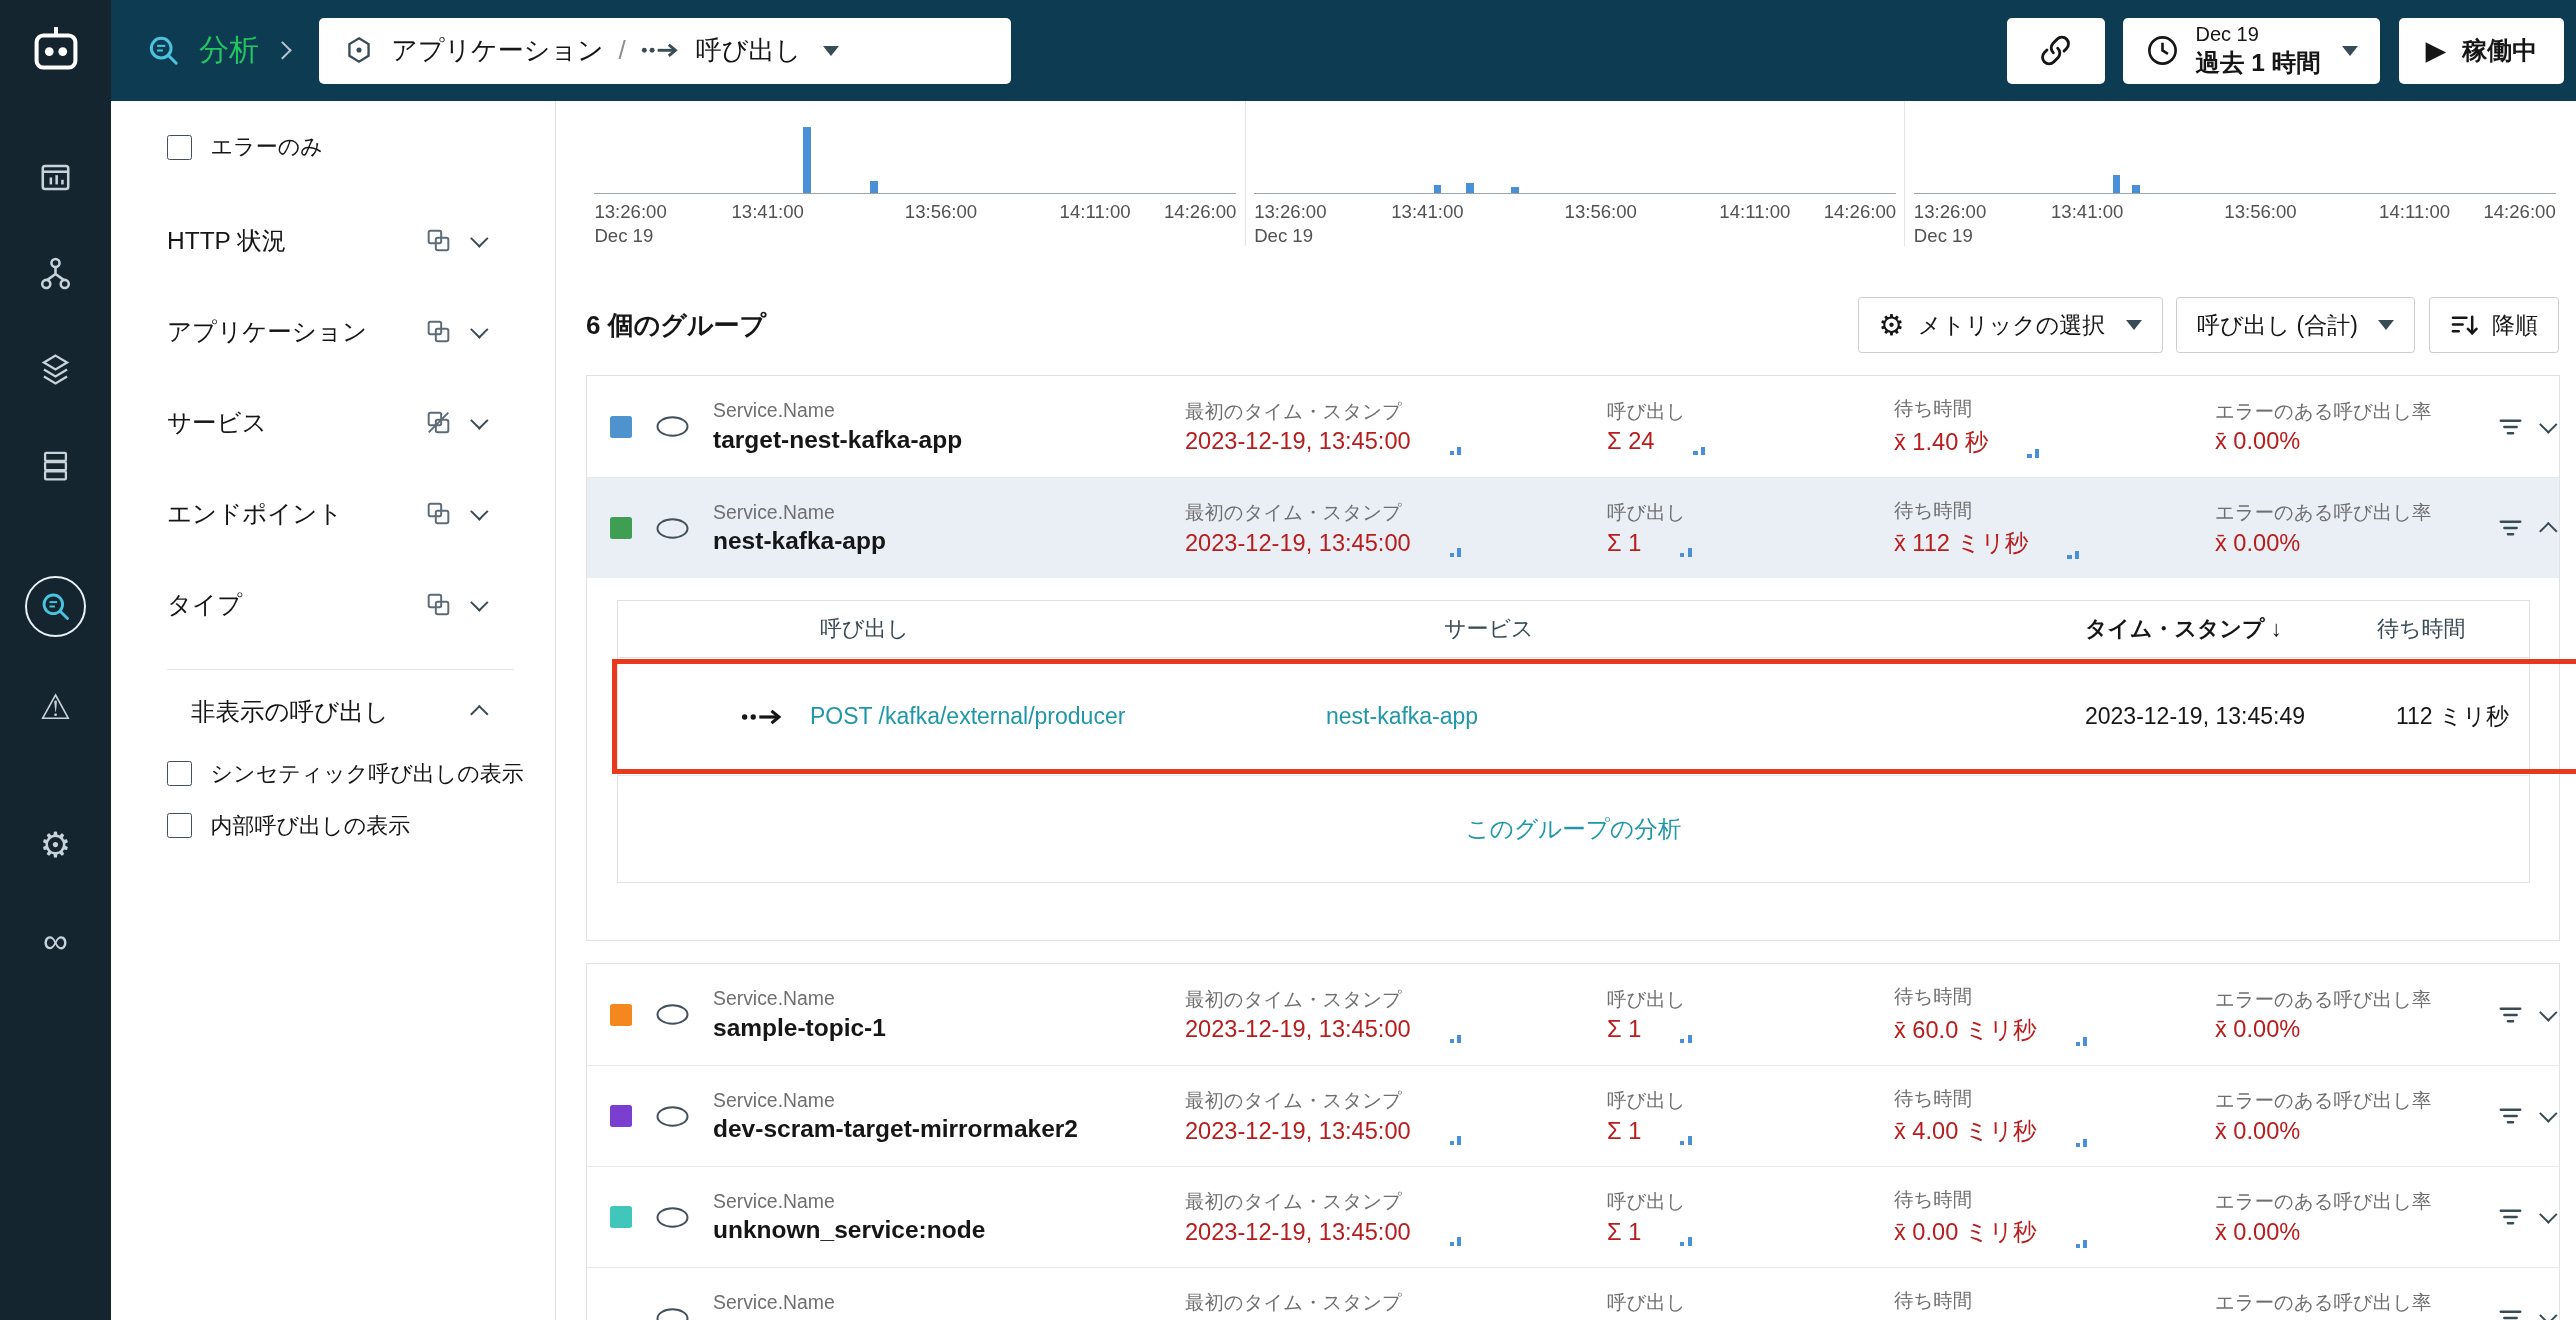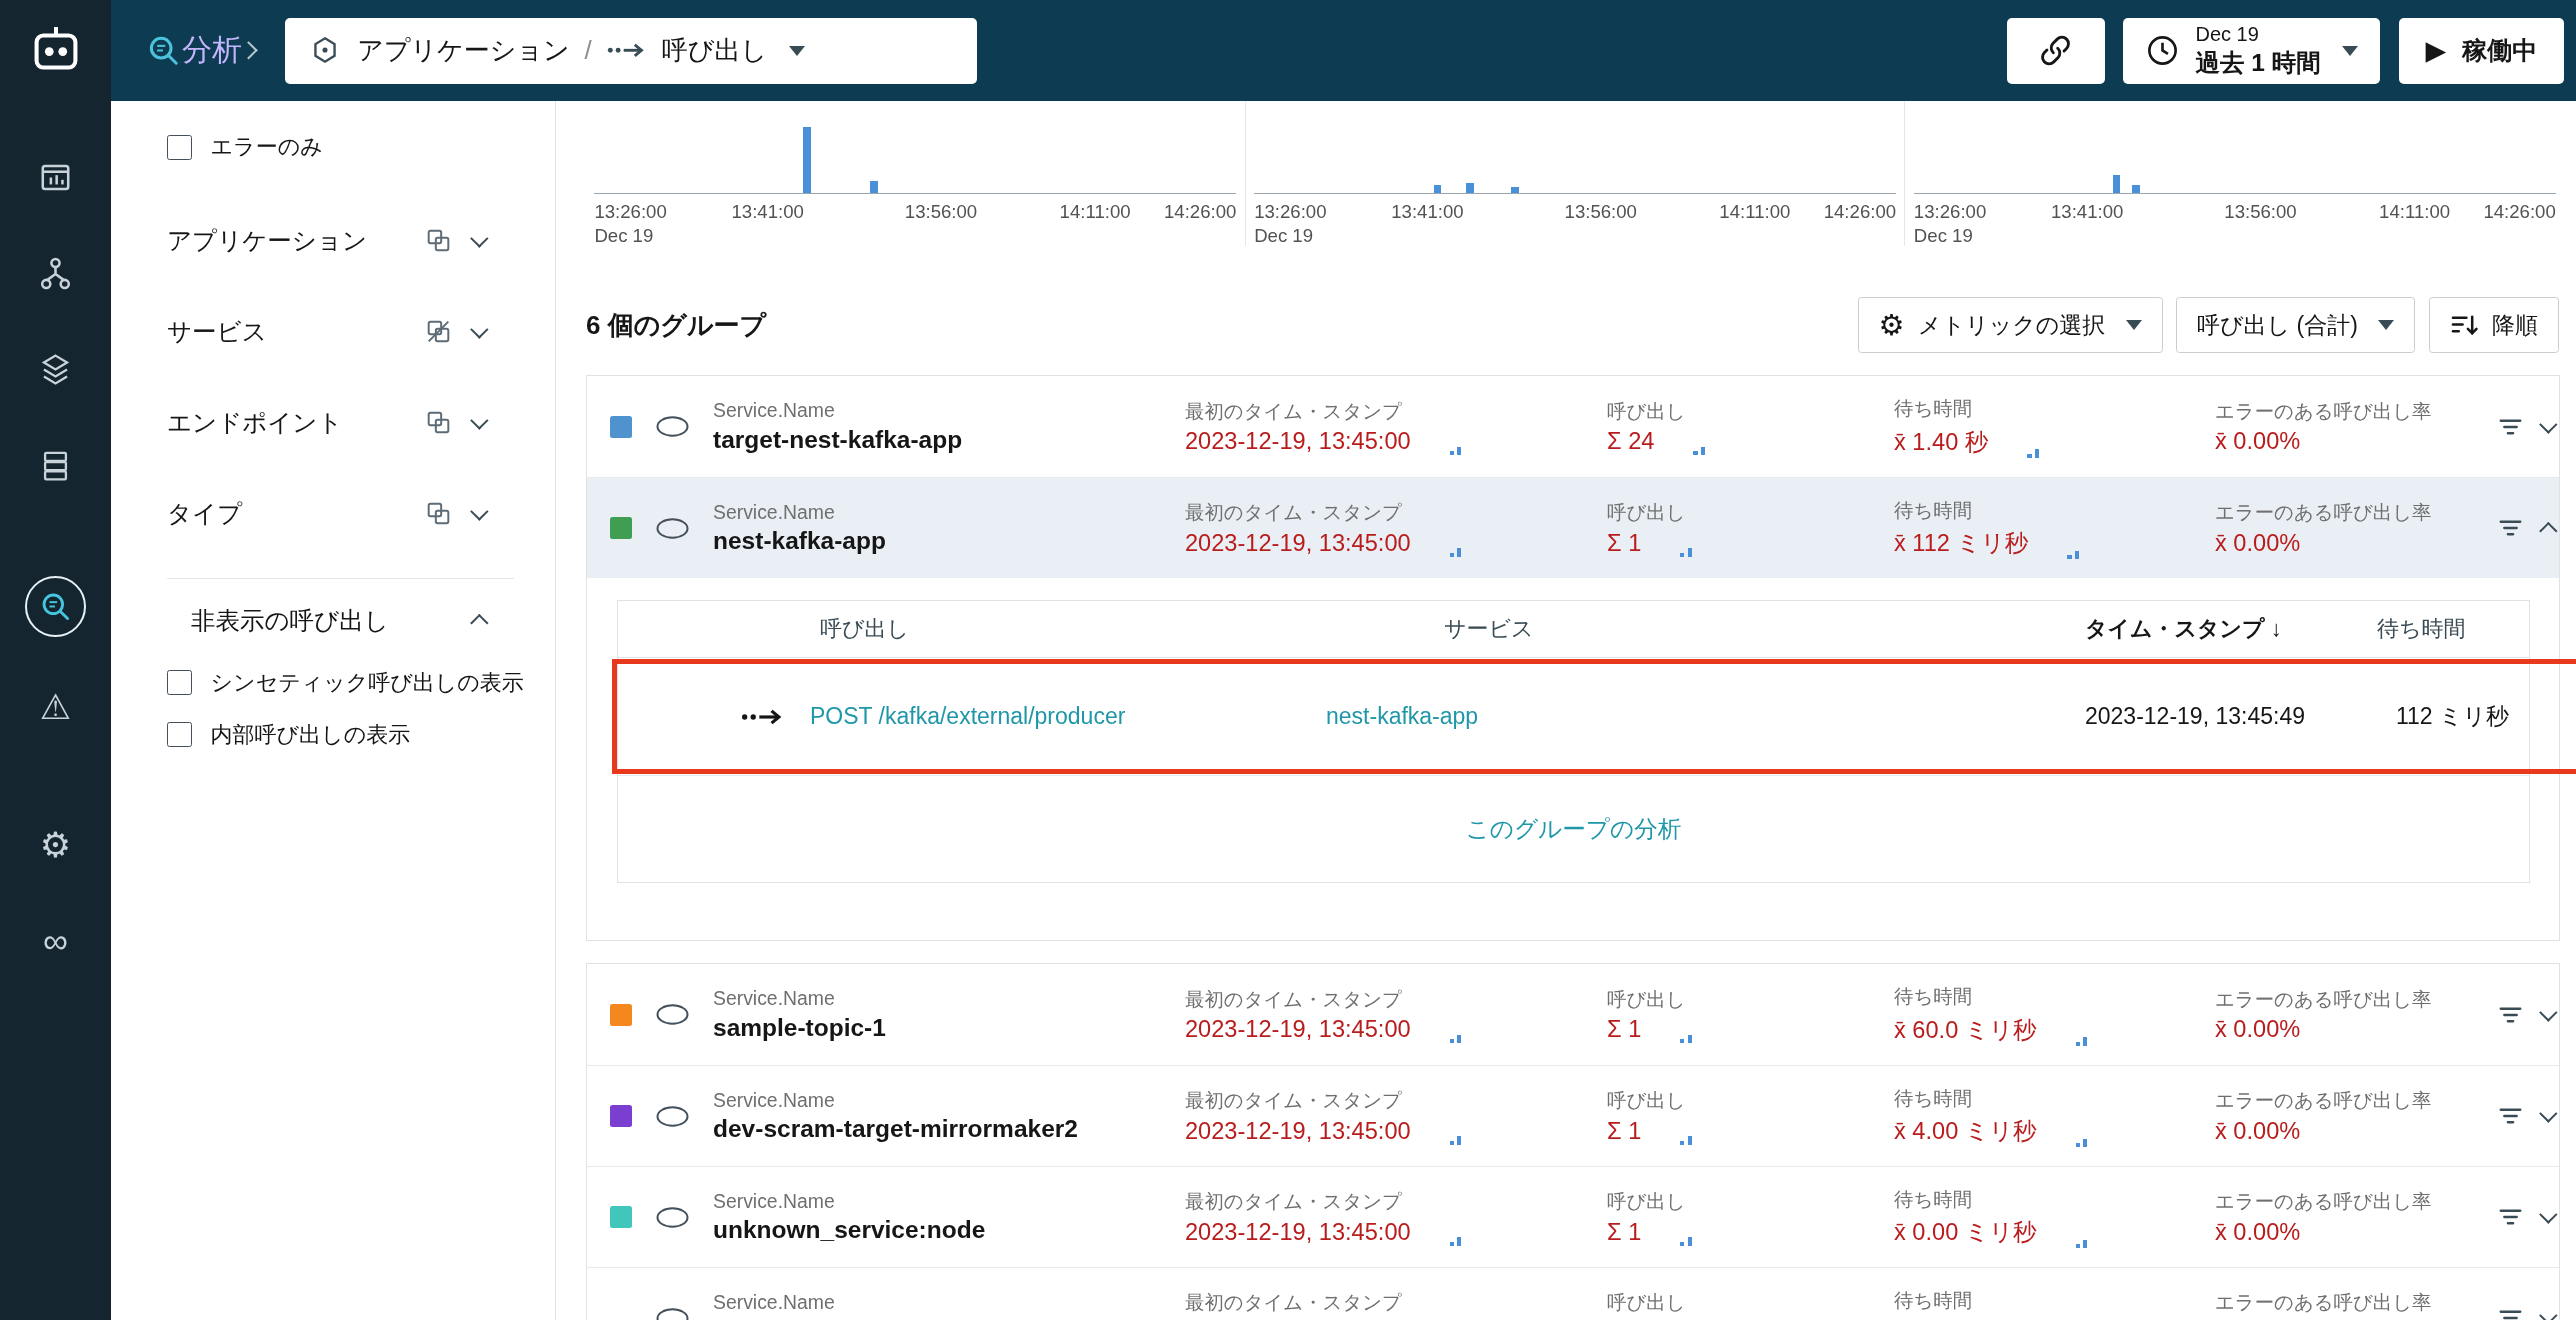--- a/index.html
+++ b/index.html
@@ -11,21 +11,21 @@
   .sidebar { position: absolute; left: 0; top: 0; width: 111px; height: 100%; background: #14252f; z-index: 6; display: flex; flex-direction: column; align-items: center; }
   .logo { margin-top: 22px; width: 54px; height: 54px; }
   .nav-icon { width: 54px; height: 54px; display: flex; align-items: center; justify-content: center; color: #c7d2d9; cursor: pointer; }
   .nav-icon.glyph { font-size: 35px; line-height: 1; }
   .nav-gap-s { height: 42px; } .nav-gap-m { height: 84px; }
   .nav-icon.active { border: 2.5px solid #e8f1f5; border-radius: 50%; color: #45c6de; width: 61px; height: 61px; }
   .nav-top { margin-top: 74px; display: flex; flex-direction: column; gap: 42px; align-items: center; }
 
   
   .topbar { position: absolute; left: 111px; top: 0; right: 0; height: 101px; background: #0d3c52; display: flex; align-items: center; padding: 0 11.8px 0 34px; z-index: 5; }
-  .crumb { display: flex; align-items: center; color: #c4b5fd; }
+  .crumb { display: flex; align-items: center; gap: 17px; color: #22c55e; }
   .crumb .lbl { font-size: 30px; }
   .chev { display: inline-block; width: 12.7px; height: 12.7px; border-right: 2.5px solid #394b54; border-bottom: 2.5px solid #394b54; }
   .chev.down { transform: rotate(45deg); margin-top: -5px; }
   .chev.up { transform: rotate(-135deg); margin-top: 6.7px; }
   .chev.right { transform: rotate(-45deg); border-color: #b9c7ce; }
   .selector-box { background: #fff; border-radius: 5px; height: 66px; display: flex; align-items: center; gap: 15px; padding: 0 23.6px; margin-left: 30px; min-width: 692px; cursor: pointer; }
   .selector-box .txt { font-size: 26px; color: #161616; }
   .selector-box .sep { font-size: 26px; color: #8d8d8d; }
   .caret { width: 0; height: 0; border-left: 8.4px solid transparent; border-right: 8.4px solid transparent; border-top: 10px solid #394b54; margin-left: 6.7px; }
   .top-right { margin-left: auto; display: flex; gap: 18.6px; align-items: center; }
@@ -227,20 +227,30 @@
 </header>
 
 <div class="filter-panel">
   <label class="check-row">
     <span class="checkbox"></span>
     <span class="check-label">エラーのみ</span>
   </label>
 
   <div class="filter-sections">
     <div class="filter-row">
+      <span class="filter-label">HTTP 状況</span>
+      <span class="ficon">
+          <svg viewBox="0 0 28 28" width="25" height="25" fill="none" stroke="currentColor" stroke-width="2.2">
+            <rect x="3" y="3" width="14" height="14" rx="2"></rect>
+            <rect x="11" y="11" width="14" height="14" rx="2"></rect>
+          </svg>
+        </span>
+      <span class="chev down"></span>
+    </div>
+    <div class="filter-row">
       <span class="filter-label">アプリケーション</span>
       <span class="ficon">
           <svg viewBox="0 0 28 28" width="25" height="25" fill="none" stroke="currentColor" stroke-width="2.2">
             <rect x="3" y="3" width="14" height="14" rx="2"></rect>
             <rect x="11" y="11" width="14" height="14" rx="2"></rect>
           </svg>
         </span>
       <span class="chev down"></span>
     </div>
     <div class="filter-row">

